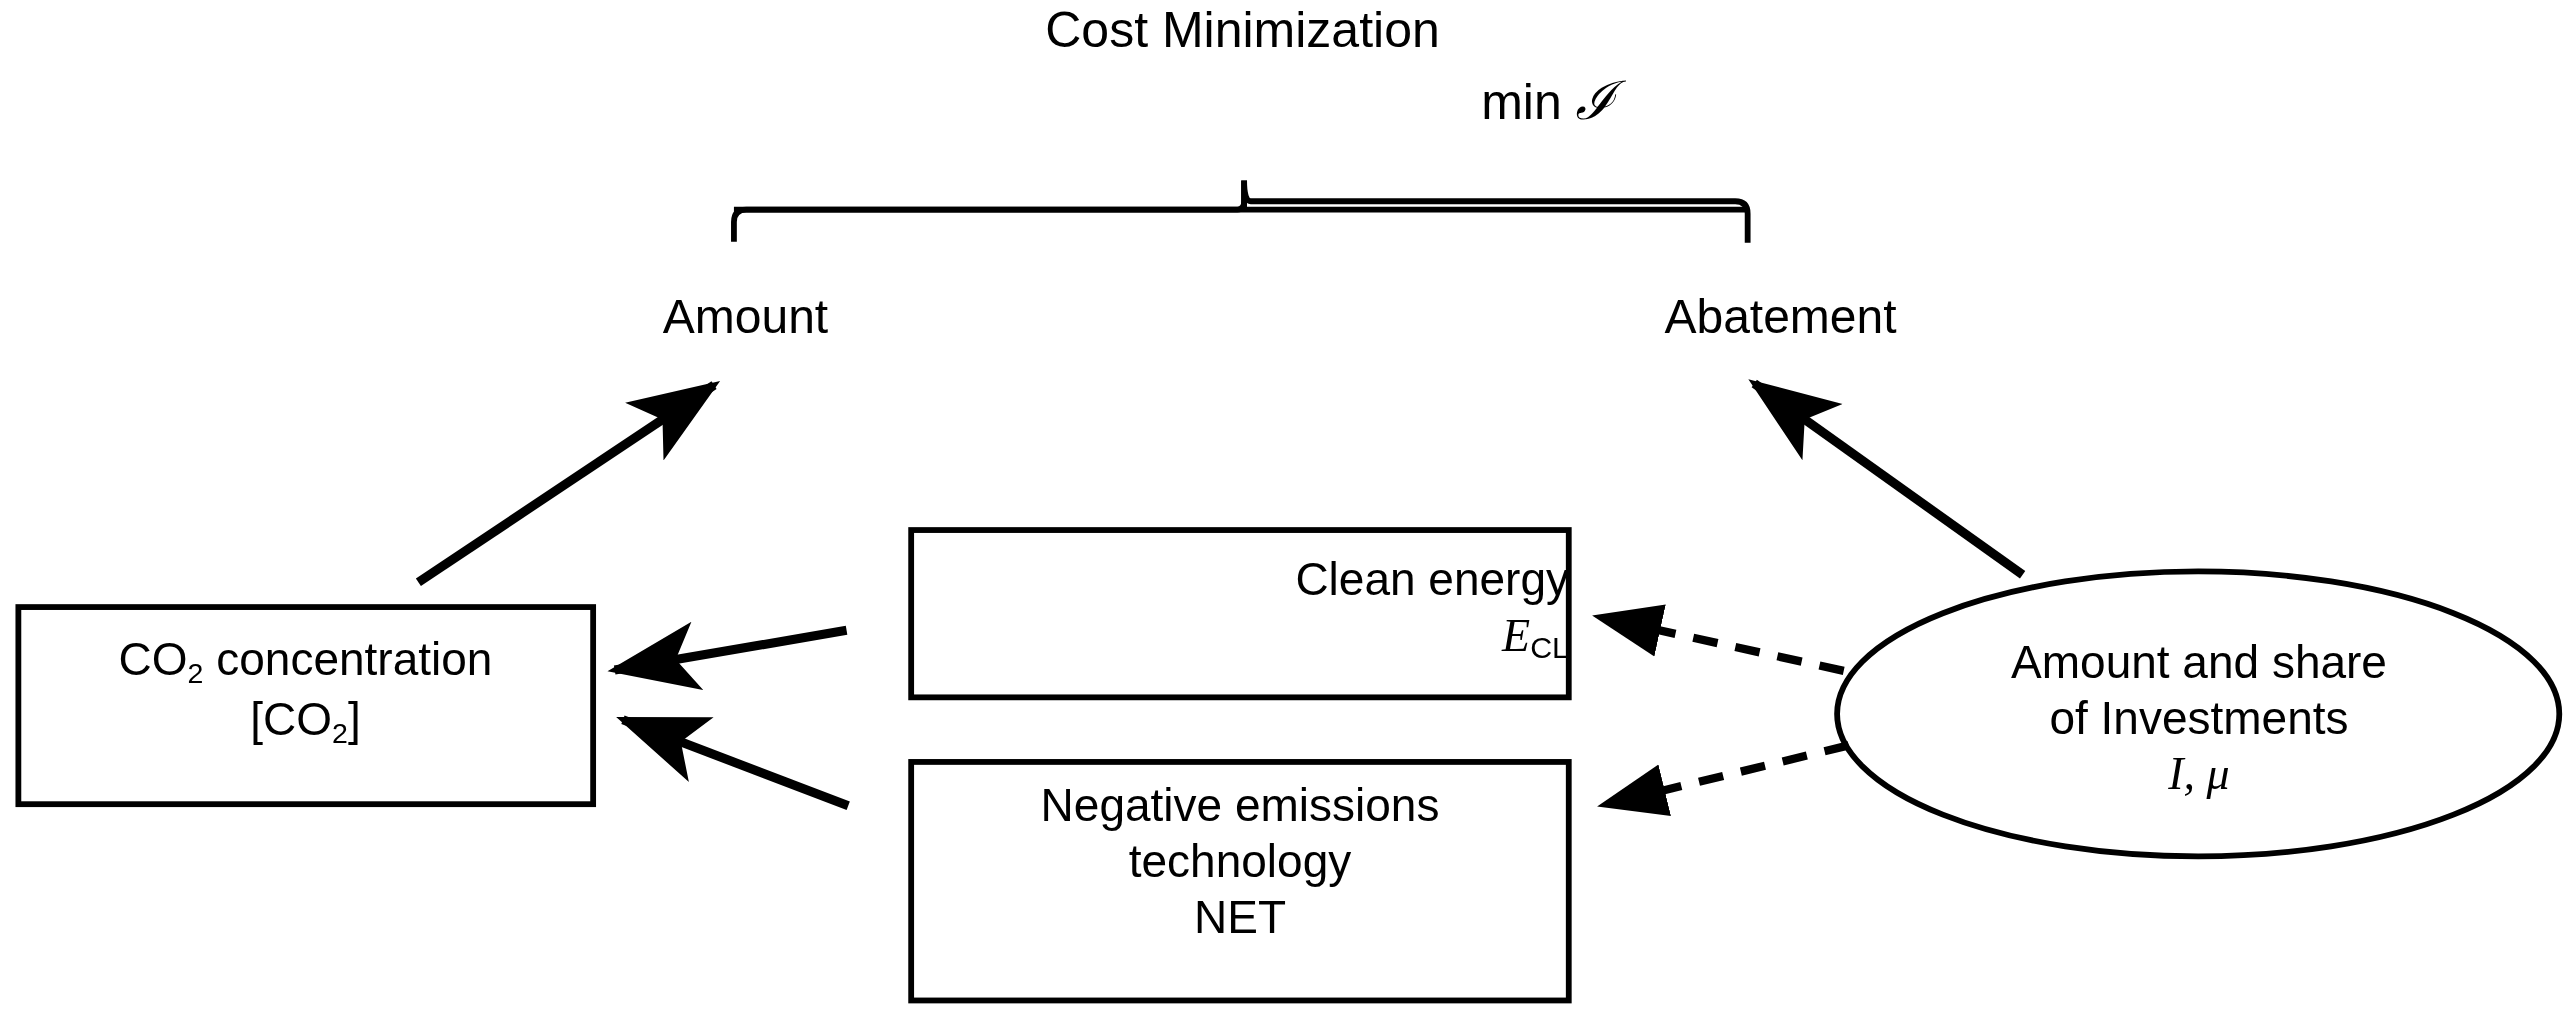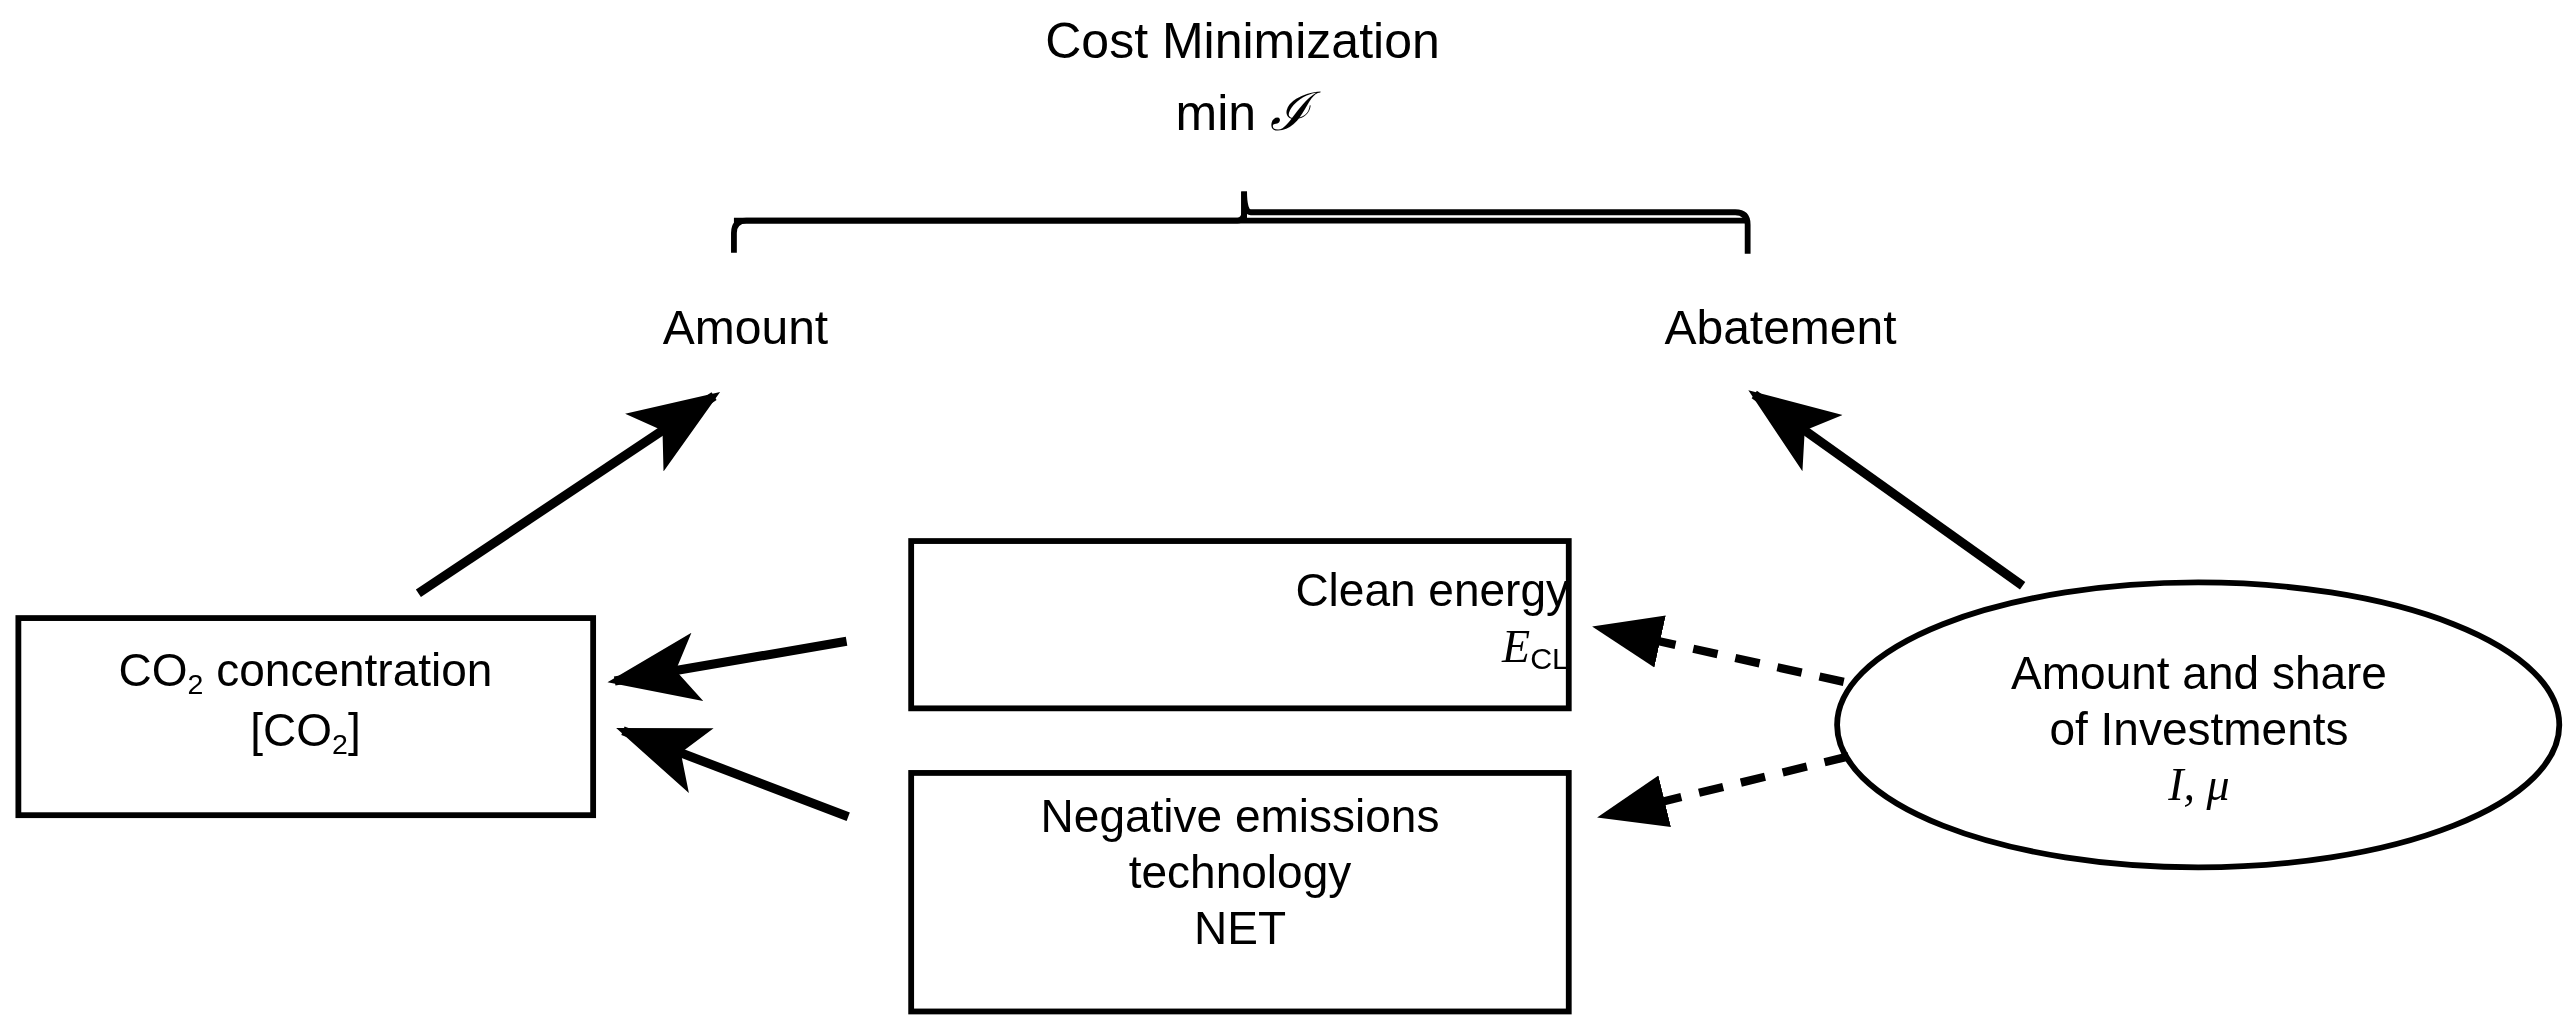--- a/index.html
+++ b/index.html
@@ -12,21 +12,20 @@
     height: 1022px;
     overflow: hidden;
     font-family: "Liberation Sans", sans-serif;
     color: #000000;
   }
   #diagram-root {
     position: relative;
     width: 2576px;
     height: 758px;
     background: #ffffff;
-    margin-top: 11px;
   }
   svg.layer {
     position: absolute;
     left: 0;
     top: 0;
     width: 2576px;
     height: 1022px;
   }
   .node-text {
     position: absolute;
@@ -36,21 +35,21 @@
     font-family: "Liberation Sans", sans-serif;
     white-space: nowrap;
   }
   
   #title-block {
     left: 870px;
     top: 0px;
     width: 745px;
     font-size: 50px;
   }
-  #title-block .line2 { margin-top: 8.3px; }
+  #title-block .line2 { margin-top: 8.3px; text-align: right; }
   .mathscript {
     font-family: "Liberation Serif", serif;
     font-style: italic;
     font-size: 53px;
   }
   
   #label-damage {
     left: 530px;
     top: 288px;
     width: 431px;

